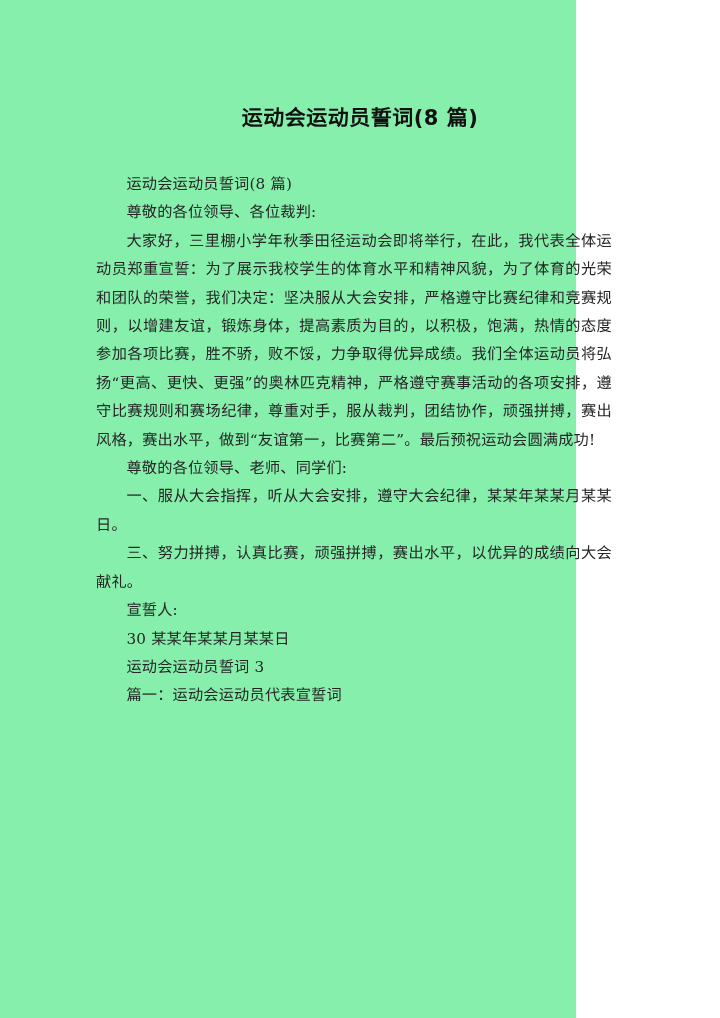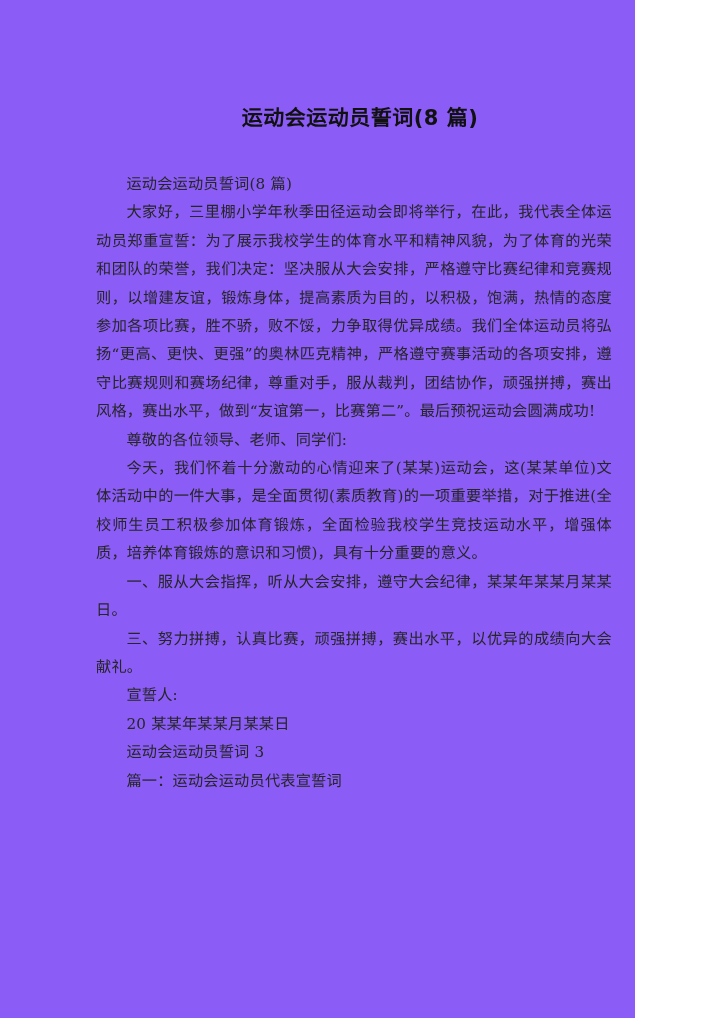--- a/index.html
+++ b/index.html
@@ -11,23 +11,23 @@
   body {
     width: 720px;
     height: 1018px;
     overflow: hidden;
     font-family: "DejaVu Serif", "Liberation Serif", serif;
     color: #222222;
     -webkit-font-smoothing: antialiased;
   }
   .page {
     position: relative;
-    width: 635px;
+    width: 576px;
     height: 1018px;
-    background: #8b5cf6;
+    background: #86efac;
     box-sizing: border-box;
   }
   .doc-title {
     position: absolute;
     top: 103px;
     left: 0;
     width: 720px;
     text-align: center;
     font-family: "DejaVu Sans", "Liberation Sans", sans-serif;
     font-weight: 700;
@@ -60,24 +60,24 @@
 </head>
 <body>
 
 <div class="page">
 
   <div class="doc-title">运动会运动员誓词(8 篇)</div>
 
   <div class="body-block">
 
     <p class="para indent">运动会运动员誓词(8 篇)</p>
+    <p class="para indent">尊敬的各位领导、各位裁判:</p>
     <p class="para indent">大家好，三里棚小学年秋季田径运动会即将举行，在此，我代表全体运动员郑重宣誓：为了展示我校学生的体育水平和精神风貌，为了体育的光荣和团队的荣誉，我们决定：坚决服从大会安排，严格遵守比赛纪律和竞赛规则，以增建友谊，锻炼身体，提高素质为目的，以积极，饱满，热情的态度参加各项比赛，胜不骄，败不馁，力争取得优异成绩。我们全体运动员将弘扬“更高、更快、更强”的奥林匹克精神，严格遵守赛事活动的各项安排，遵守比赛规则和赛场纪律，尊重对手，服从裁判，团结协作，顽强拼搏，赛出风格，赛出水平，做到“友谊第一，比赛第二”。最后预祝运动会圆满成功!</p>
     <p class="para indent">尊敬的各位领导、老师、同学们:</p>
-    <p class="para indent">今天，我们怀着十分激动的心情迎来了(某某)运动会，这(某某单位)文体活动中的一件大事，是全面贯彻(素质教育)的一项重要举措，对于推进(全校师生员工积极参加体育锻炼，全面检验我校学生竞技运动水平，增强体质，培养体育锻炼的意识和习惯)，具有十分重要的意义。</p>
     <p class="para indent">一、服从大会指挥，听从大会安排，遵守大会纪律，某某年某某月某某日。</p>
     <p class="para indent">三、努力拼搏，认真比赛，顽强拼搏，赛出水平，以优异的成绩向大会献礼。</p>
     <p class="para indent">宣誓人:</p>
-    <p class="para indent">20 某某年某某月某某日</p>
+    <p class="para indent">30 某某年某某月某某日</p>
     <p class="para indent">运动会运动员誓词 3</p>
     <p class="para indent">篇一：运动会运动员代表宣誓词</p>
 
   </div>
 </div>
 
 </body></html>

